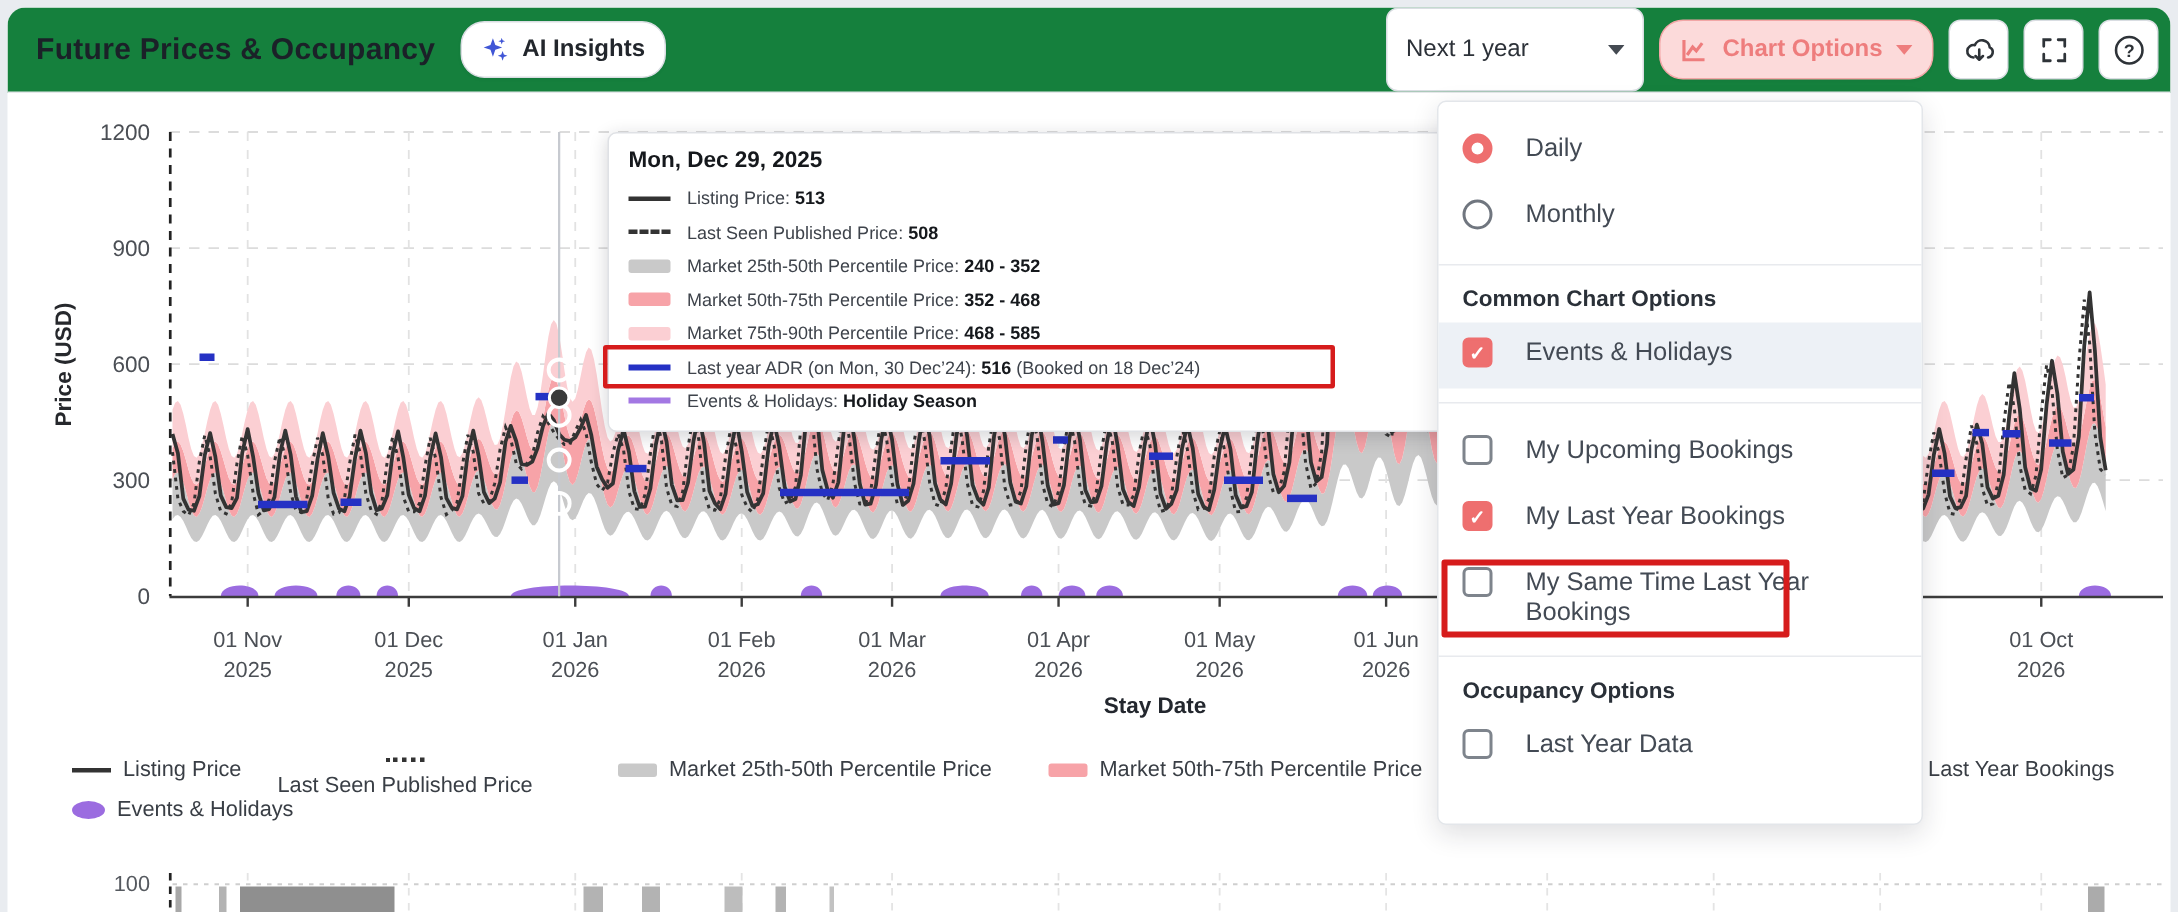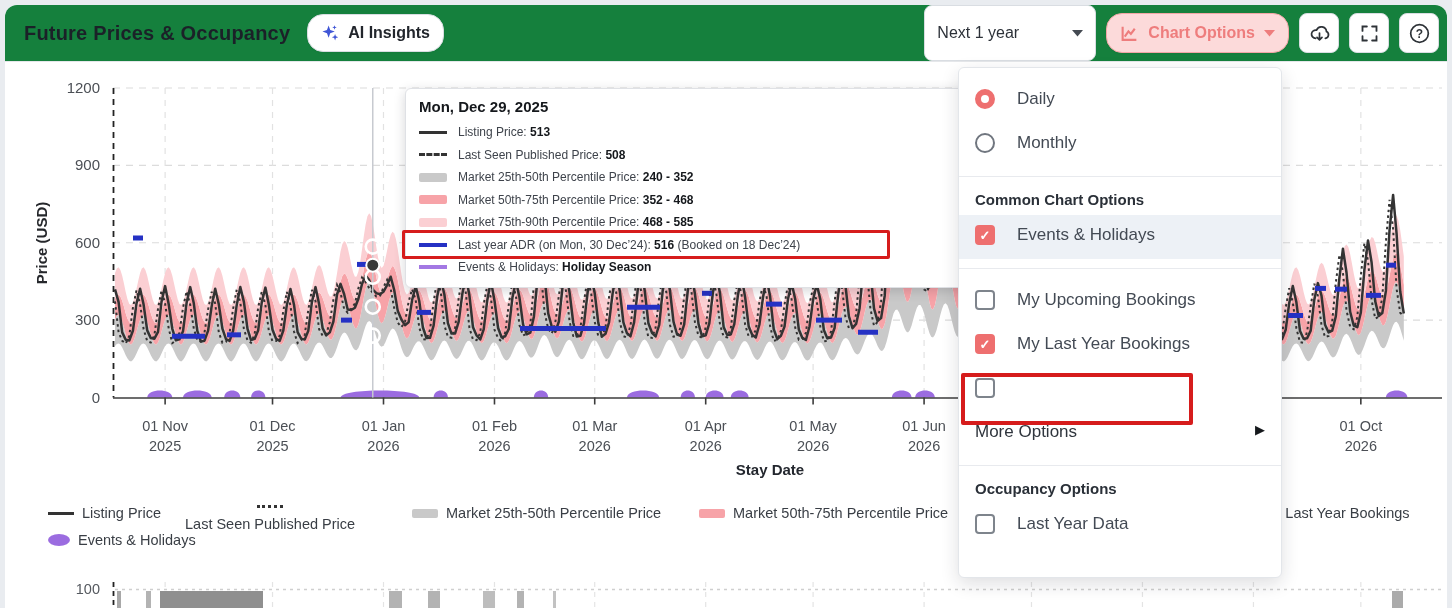--- a/index.html
+++ b/index.html
@@ -364,24 +364,21 @@
         <div class="dd-row">
           <span class="cb"></span>
           <span>My Upcoming Bookings</span>
         </div>
         <div class="dd-row">
           <span class="cb on">✓</span>
           <span>My Last Year Bookings</span>
         </div>
         <div class="dd-row">
           <span class="cb"></span>
-        </div>
-        <div class="dd-row submenu">
-          <span>More Options</span>
-          <span class="dd-arrow">▶</span>
+          <span>My Same Time Last Year Bookings</span>
         </div>
       </div>
       <div class="dd-section">
         <div class="dd-head">Occupancy Options</div>
         <div class="dd-row">
           <span class="cb"></span>
           <span>Last Year Data</span>
         </div>
       </div>
     </div>

